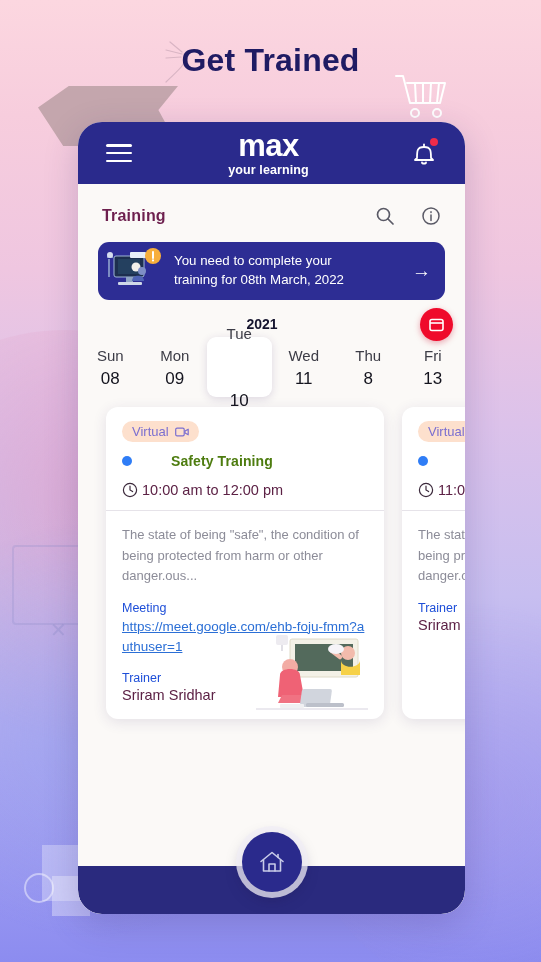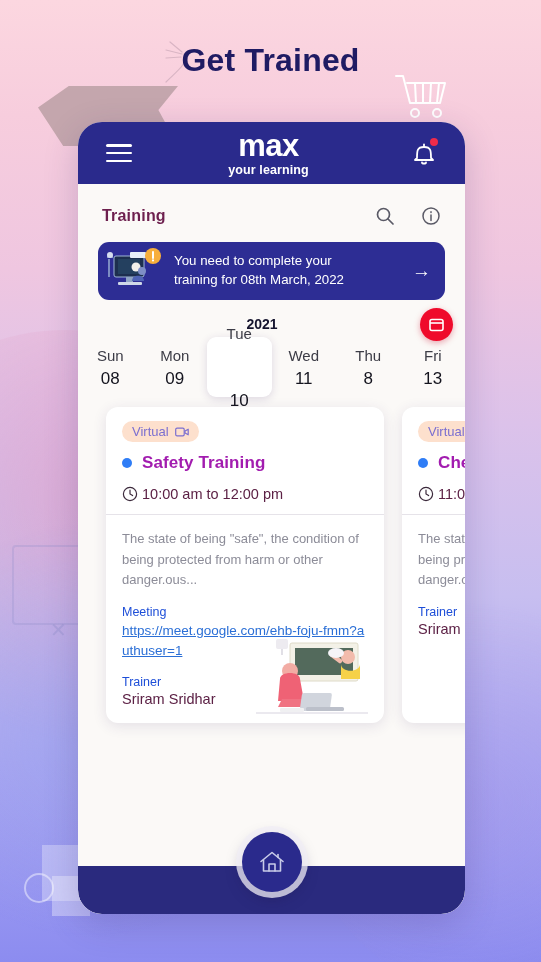--- a/index.html
+++ b/index.html
@@ -289,22 +289,23 @@
     font-size: 13px;
     border-radius: 11px;
     padding: 3px 10px;
   }
   .tcard-title-row {
     display: flex; align-items: center; gap: 10px;
     margin-top: 11px;
   }
   .dot { width: 10px; height: 10px; border-radius: 50%; background: #2f7df6; flex: 0 0 10px; }
   .tcard-title {
-    font-size: 17px; font-weight: 700; color: #a21caf; letter-spacing: .1px;
+    font-size: 14px; font-weight: 700; color: #4d7c0f; letter-spacing: .1px;
     white-space: nowrap;
+    margin-left: 29px;
   }
   .tcard-time-row {
     display: flex; align-items: center; gap: 4px;
     margin-top: 13px;
   }
   .tcard-time { font-size: 14.5px; color: #5c2145; white-space: nowrap; }
 
   .tcard-divider { height: 1px; background: #e6e3e9; }
 
   .tcard-body { padding: 14px 16px 16px 16px; position: relative; min-height: 180px; }

